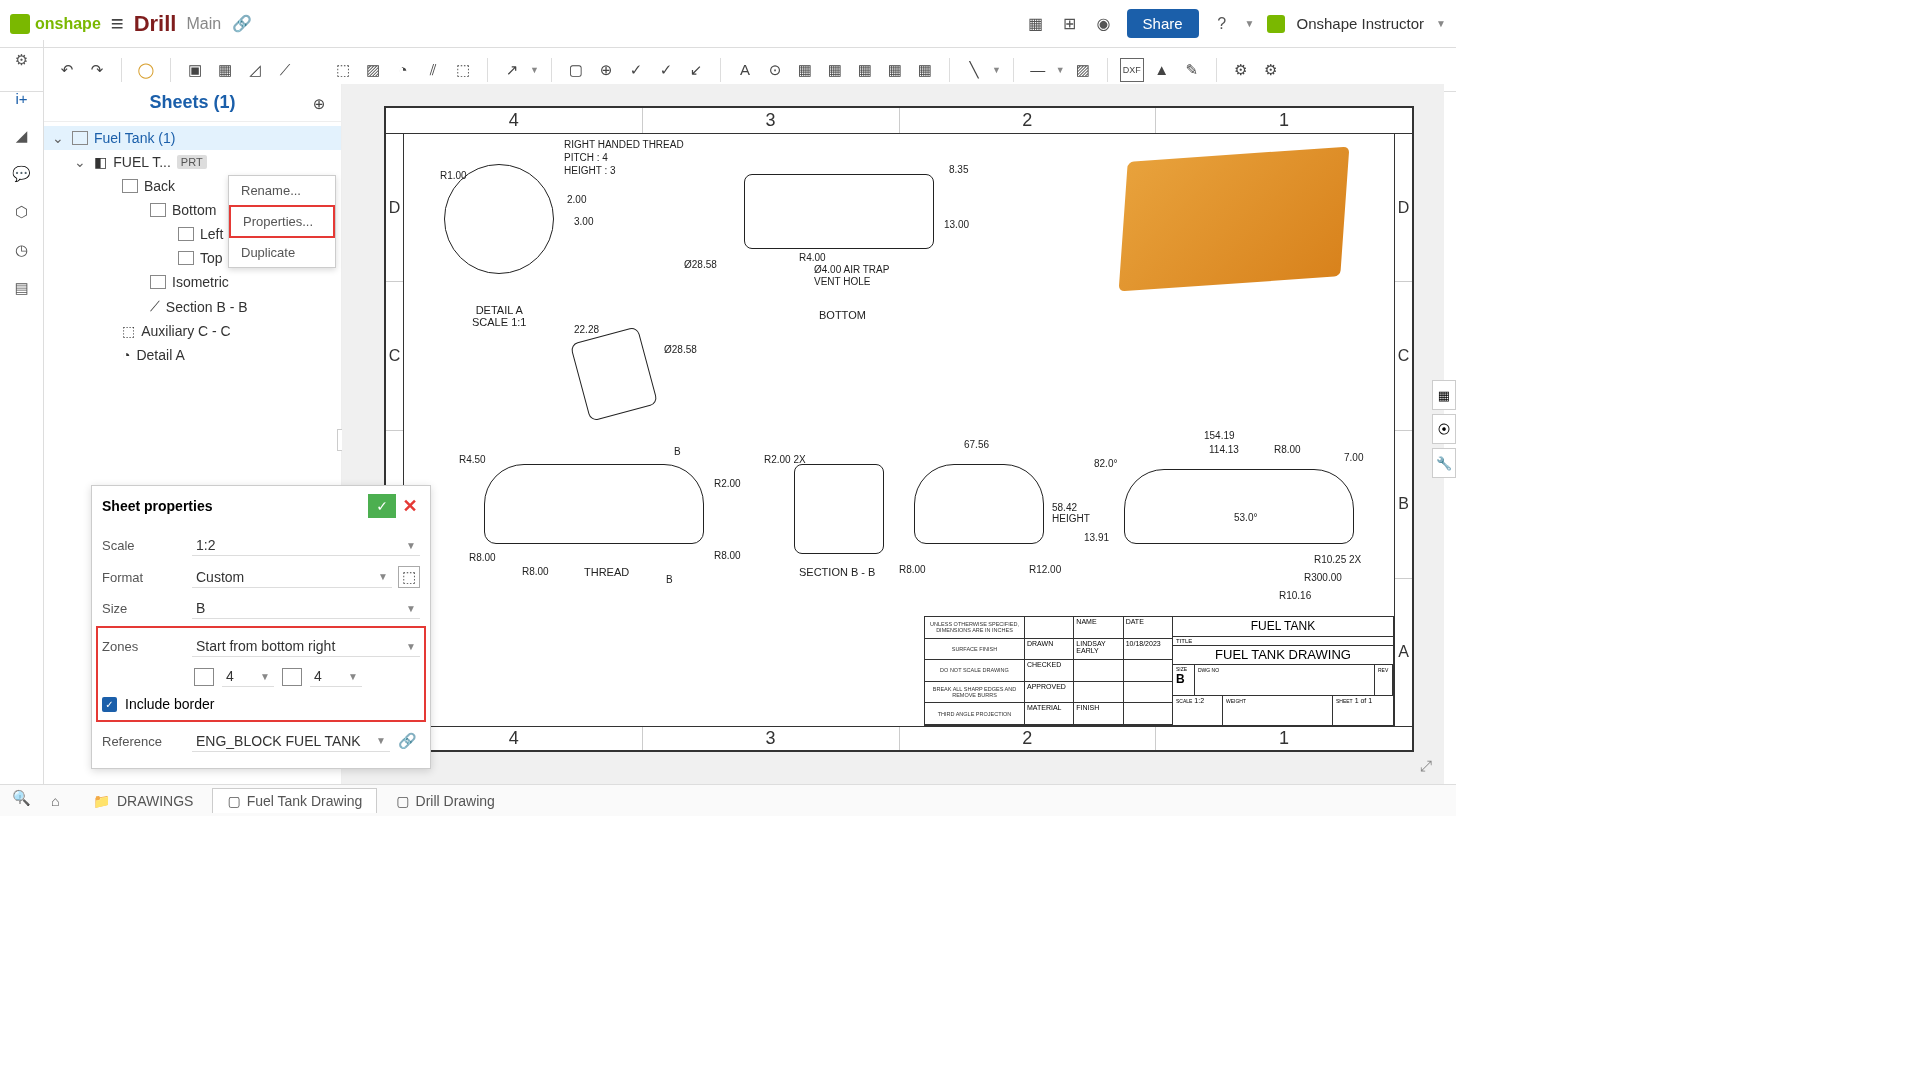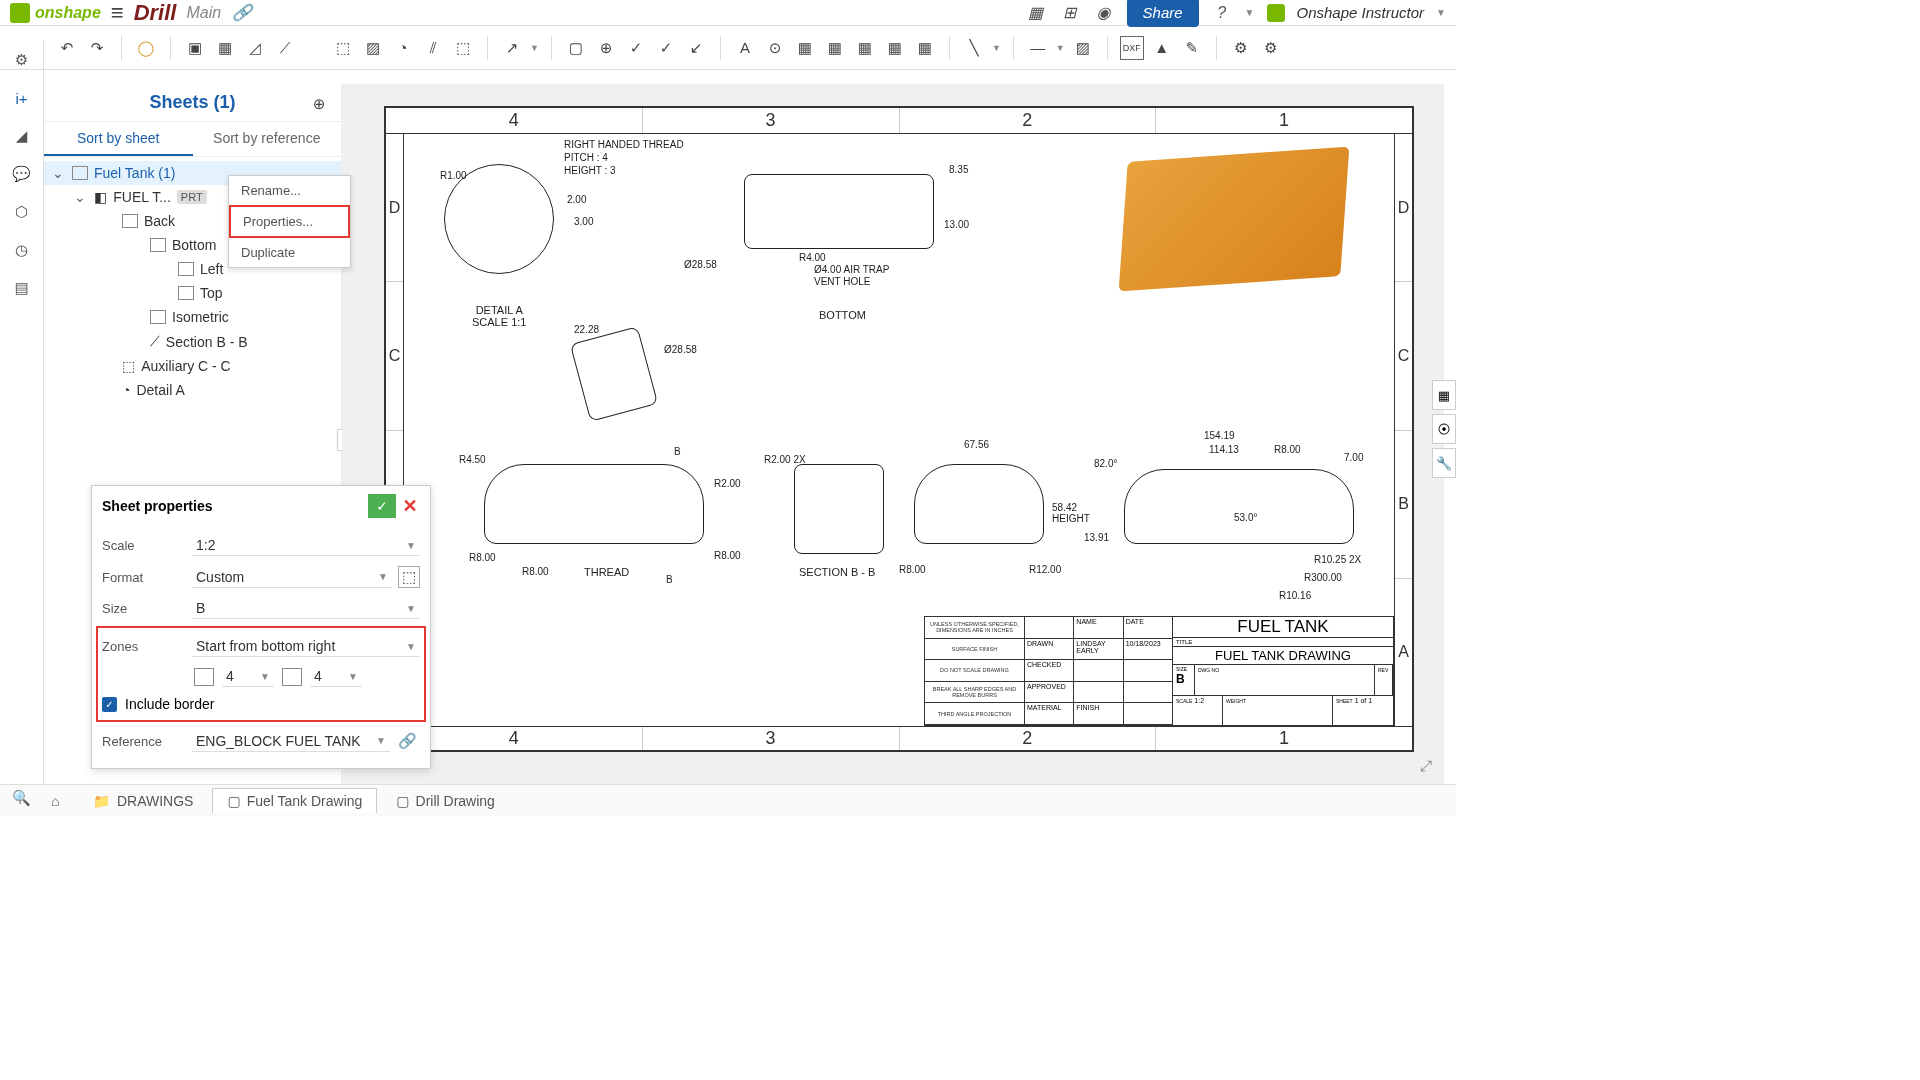--- a/index.html
+++ b/index.html
@@ -1,19 +1,19 @@
 <!DOCTYPE html>
 <html><head>
 <meta charset="utf-8">
 <style>
 * { margin: 0; padding: 0; box-sizing: border-box; font-family: -apple-system, BlinkMacSystemFont, "Segoe UI", Arial, sans-serif; }
 body { background: #fff; overflow: hidden; width: 1456px; height: 816px; position: relative; }
 
 
-.header { height: 26px; display: flex; align-items: center; padding: 0 10px; border-bottom: 1px solid #ddd; gap: 10px; font-style: italic; }
+.header { height: 48px; display: flex; align-items: center; padding: 0 10px; border-bottom: 1px solid #ddd; gap: 10px; }
 .logo { color: #7ab800; font-weight: bold; font-size: 16px; display: flex; align-items: center; gap: 5px; }
 .logo-icon { width: 20px; height: 20px; background: #7ab800; border-radius: 3px; position: relative; }
 .doc-title { font-weight: bold; font-size: 22px; color: #7f1d1d; }
 .doc-sub { color: #888; font-size: 16px; }
 .header-right { margin-left: auto; display: flex; align-items: center; gap: 12px; }
 .share-btn { background: #1b5faa; color: #fff; padding: 6px 16px; border-radius: 4px; font-size: 15px; font-weight: 500; }
 .user-name { font-size: 15px; color: #333; }
 .icon-btn { width: 22px; height: 22px; display: inline-flex; align-items: center; justify-content: center; color: #555; font-size: 16px; }
 
 
@@ -39,21 +39,21 @@
 .tree-row.sel { background: #e3f2fd; color: #1b5faa; }
 .tree-row .chev { width: 14px; color: #666; }
 .tree-icon { width: 16px; height: 14px; border: 1px solid #888; display: inline-block; }
 .tree-indent1 { padding-left: 30px; }
 .tree-indent2 { padding-left: 78px; }
 .tree-indent3 { padding-left: 106px; }
 .tree-indent4 { padding-left: 134px; }
 .prt-badge { background: #ddd; padding: 1px 4px; font-size: 11px; color: #555; border-radius: 2px; }
 
 
-.ctx-menu { position: absolute; left: 228px; top: 175px; background: #fff; border: 1px solid #ccc; box-shadow: 0 2px 6px rgba(0,0,0,0.15); width: 123px; z-index: 50; }
+.ctx-menu { position: absolute; left: 228px; top: 175px; background: #fff; border: 1px solid #ccc; box-shadow: 0 2px 6px rgba(0,0,0,0.15); width: 108px; z-index: 50; }
 .ctx-item { padding: 7px 12px; font-size: 13px; color: #555; }
 .ctx-item.hl { border: 2px solid #e53935; }
 
 
 .canvas { position: absolute; left: 342px; top: 84px; right: 12px; bottom: 32px; background: #f0f0f0; }
 .drawing-frame { position: absolute; left: 42px; top: 22px; right: 30px; bottom: 32px; background: #fff; border: 2px solid #333; }
 .col-labels { position: absolute; top: 0; left: 0; right: 0; height: 26px; display: flex; border-bottom: 1px solid #333; }
 .col-labels-b { position: absolute; bottom: 0; left: 0; right: 0; height: 24px; display: flex; border-top: 1px solid #333; }
 .col-cell { flex: 1; display: flex; align-items: center; justify-content: center; font-size: 18px; color: #333; border-right: 1px solid #ccc; }
 .col-cell:last-child { border-right: none; }
@@ -68,21 +68,21 @@
 .view-label { position: absolute; font-size: 11px; color: #222; text-align: center; }
 
 .title-block { position: absolute; right: 0; bottom: 0; width: 470px; height: 110px; border: 1px solid #333; display: flex; }
 .tb-left { width: 100px; border-right: 1px solid #333; font-size: 5.5px; color: #333; display: flex; flex-direction: column; }
 .tb-left div { border-bottom: 1px solid #333; padding: 1px 2px; text-align: center; flex: 1; display: flex; align-items: center; justify-content: center; }
 .tb-mid { width: 148px; border-right: 1px solid #333; display: flex; flex-direction: column; }
 .tb-mid .tb-row { flex: 1; border-bottom: 1px solid #333; display: flex; font-size: 7px; }
 .tb-mid .tb-cell { flex: 1; border-right: 1px solid #333; padding: 1px 2px; }
 .tb-mid .tb-cell:last-child { border-right: none; }
 .tb-right { flex: 1; display: flex; flex-direction: column; }
-.tb-title { flex: 1; display: flex; align-items: center; justify-content: center; font-size: 17px; border-bottom: 1px solid #333; }
+.tb-title { flex: 1; display: flex; align-items: center; justify-content: center; font-size: 12px; border-bottom: 1px solid #333; }
 .tb-sub { flex: 1; display: flex; align-items: center; justify-content: center; font-size: 13px; border-bottom: 1px solid #333; }
 .tb-bottom { height: 30px; display: flex; font-size: 7px; }
 .tb-bottom > div { border-right: 1px solid #333; padding: 1px 3px; }
 
 
 .props-dialog { position: absolute; left: 91px; top: 485px; width: 340px; background: #fff; border: 1px solid #ccc; box-shadow: 0 2px 8px rgba(0,0,0,0.15); z-index: 40; font-size: 14px; }
 .props-header { display: flex; align-items: center; padding: 8px 10px; }
 .props-header .title { font-weight: 700; flex: 1; }
 .props-ok { width: 28px; height: 24px; background: #4caf50; color: #fff; display: flex; align-items: center; justify-content: center; margin-right: 4px; }
 .props-cancel { color: #e53935; font-size: 18px; font-weight: bold; width: 20px; text-align: center; }
@@ -195,24 +195,20 @@
   <span class="tool-icon">💬</span>
   <span class="tool-icon">⬡</span>
   <span class="tool-icon">◷</span>
   <span class="tool-icon">▤</span>
 </div>
 
 <div class="sidebar">
   <div class="sheets-header">
     <span class="sheets-title">Sheets (1)</span>
     <span class="sheets-add tool-icon">⊕</span>
-  </div>
-  <div class="sort-tabs">
-    <div class="sort-tab active">Sort by sheet</div>
-    <div class="sort-tab">Sort by reference</div>
   </div>
   <div class="tree">
     <div class="tree-row sel">
       <span class="chev">⌄</span>
       <span class="tree-icon"></span>
       <span>Fuel Tank (1)</span>
     </div>
     <div class="tree-row tree-indent1">
       <span class="chev">⌄</span>
       <span>◧</span>

